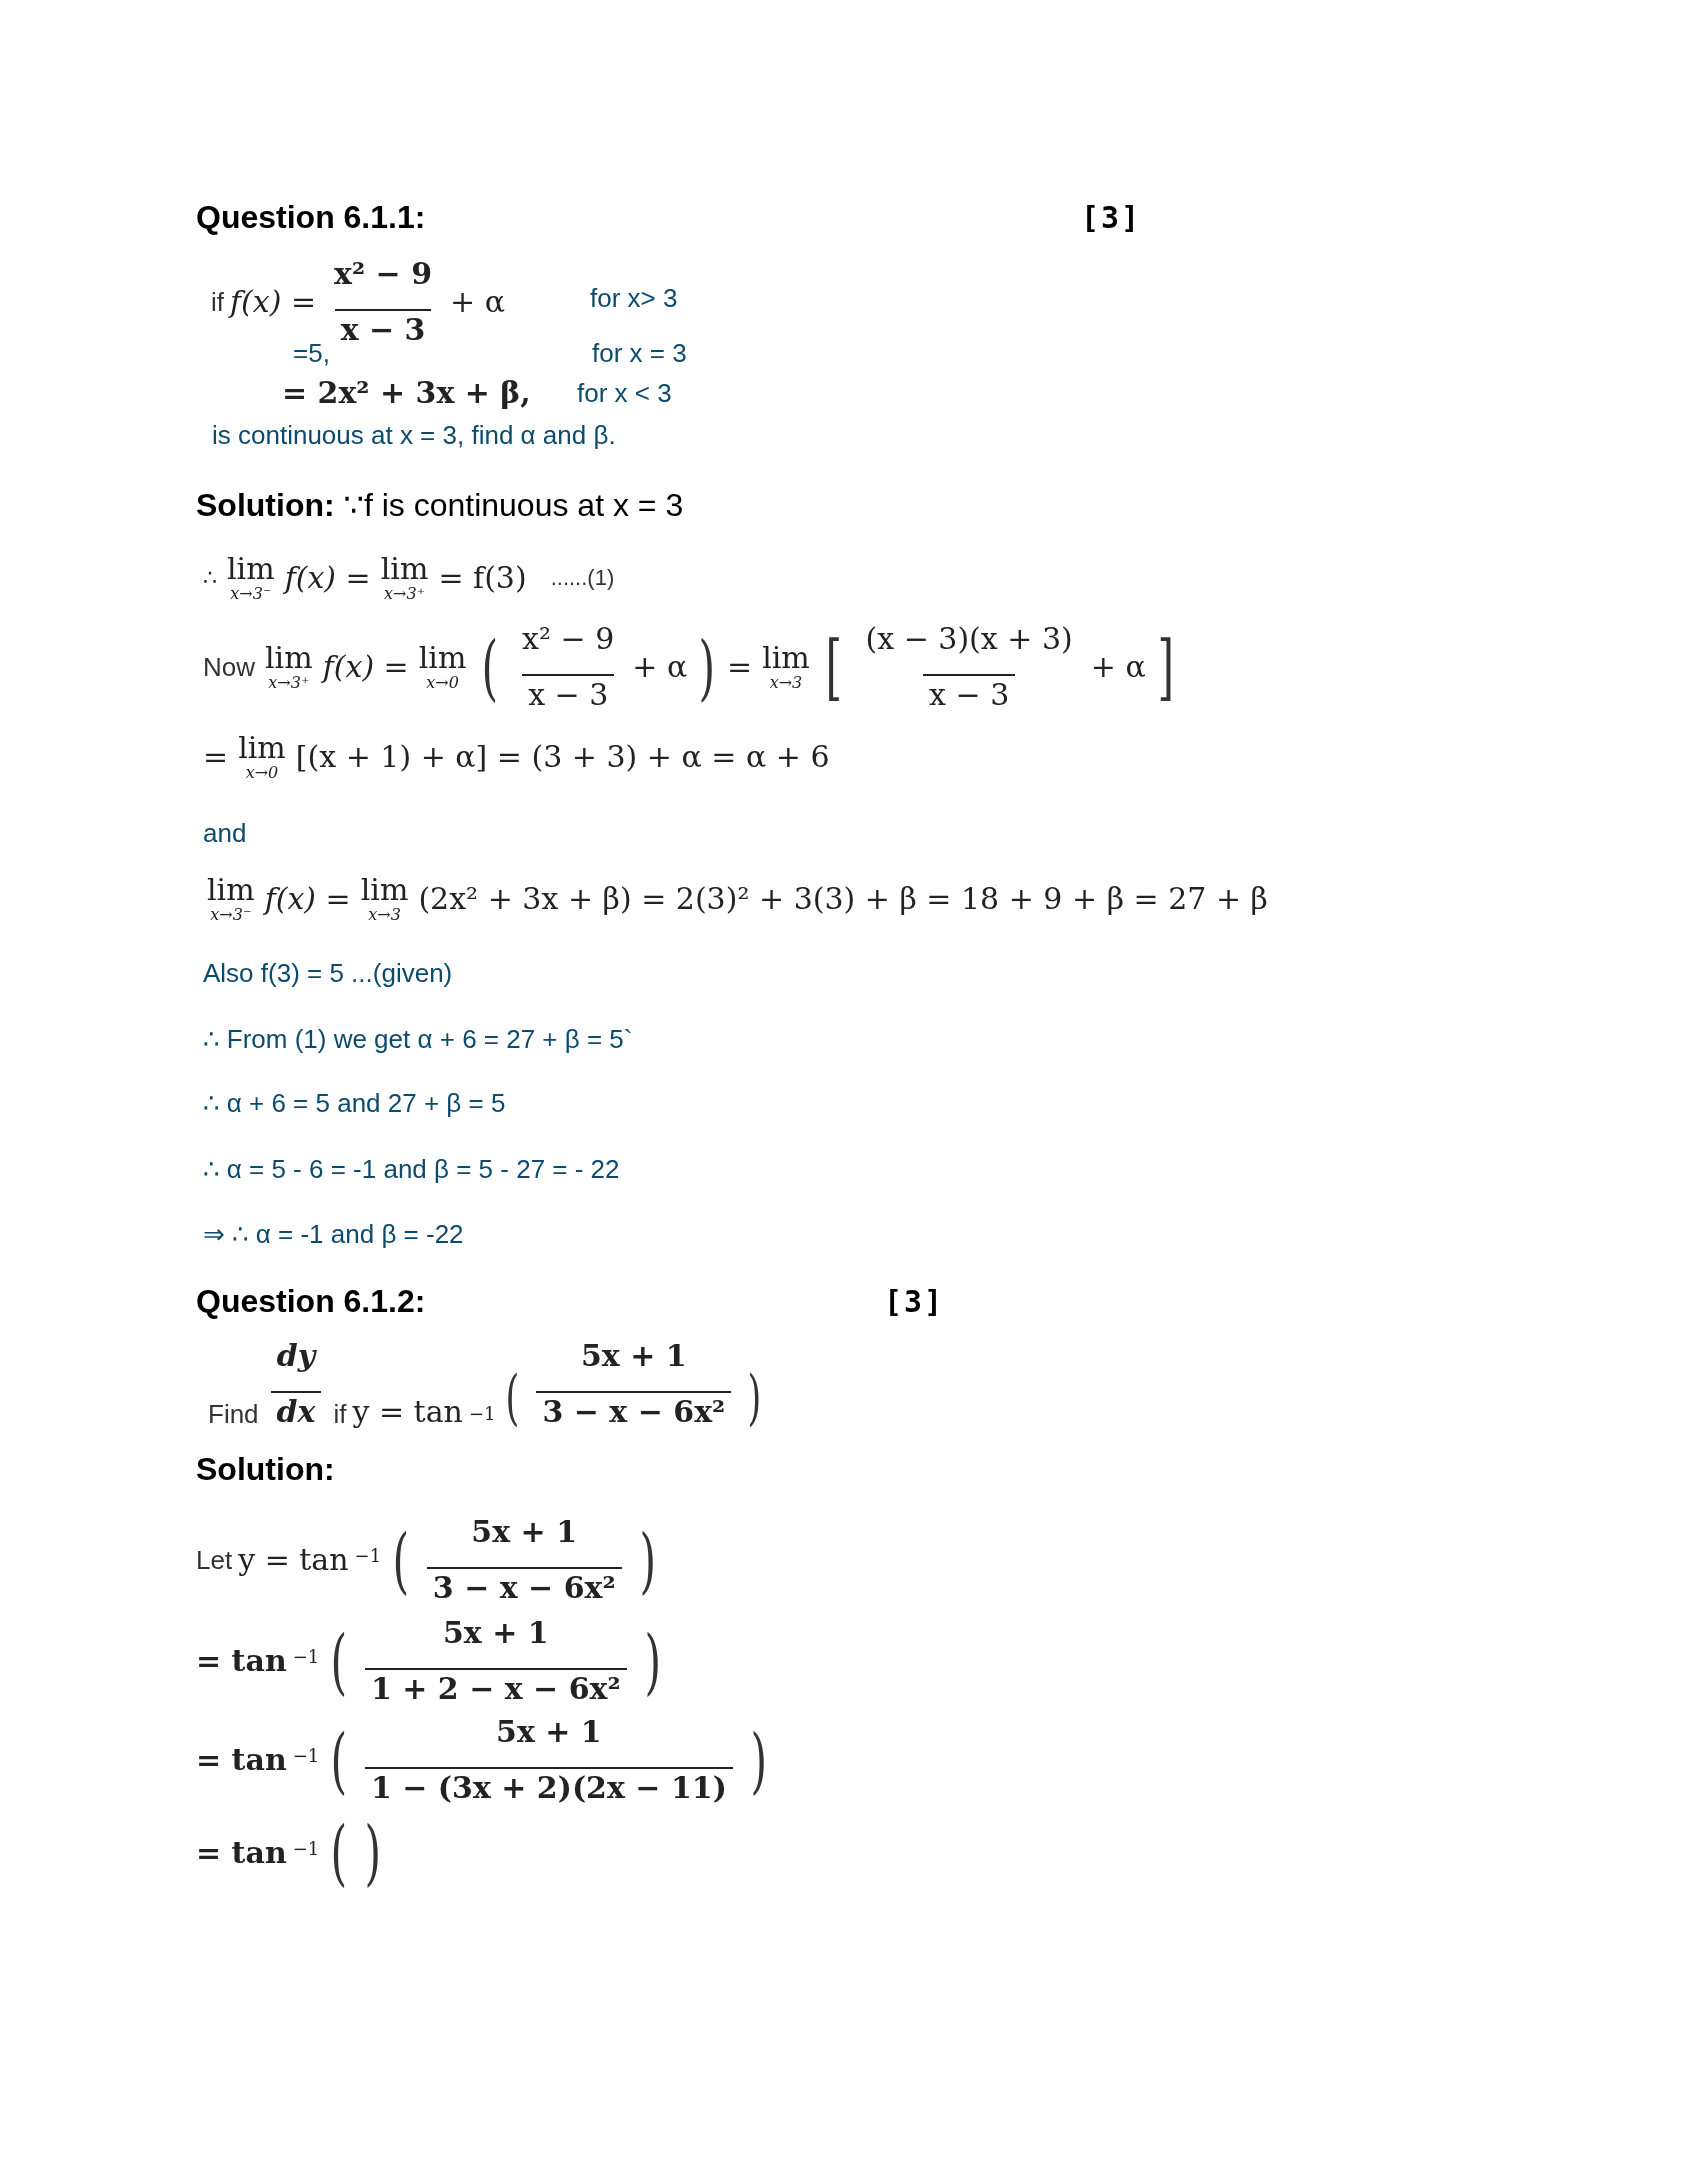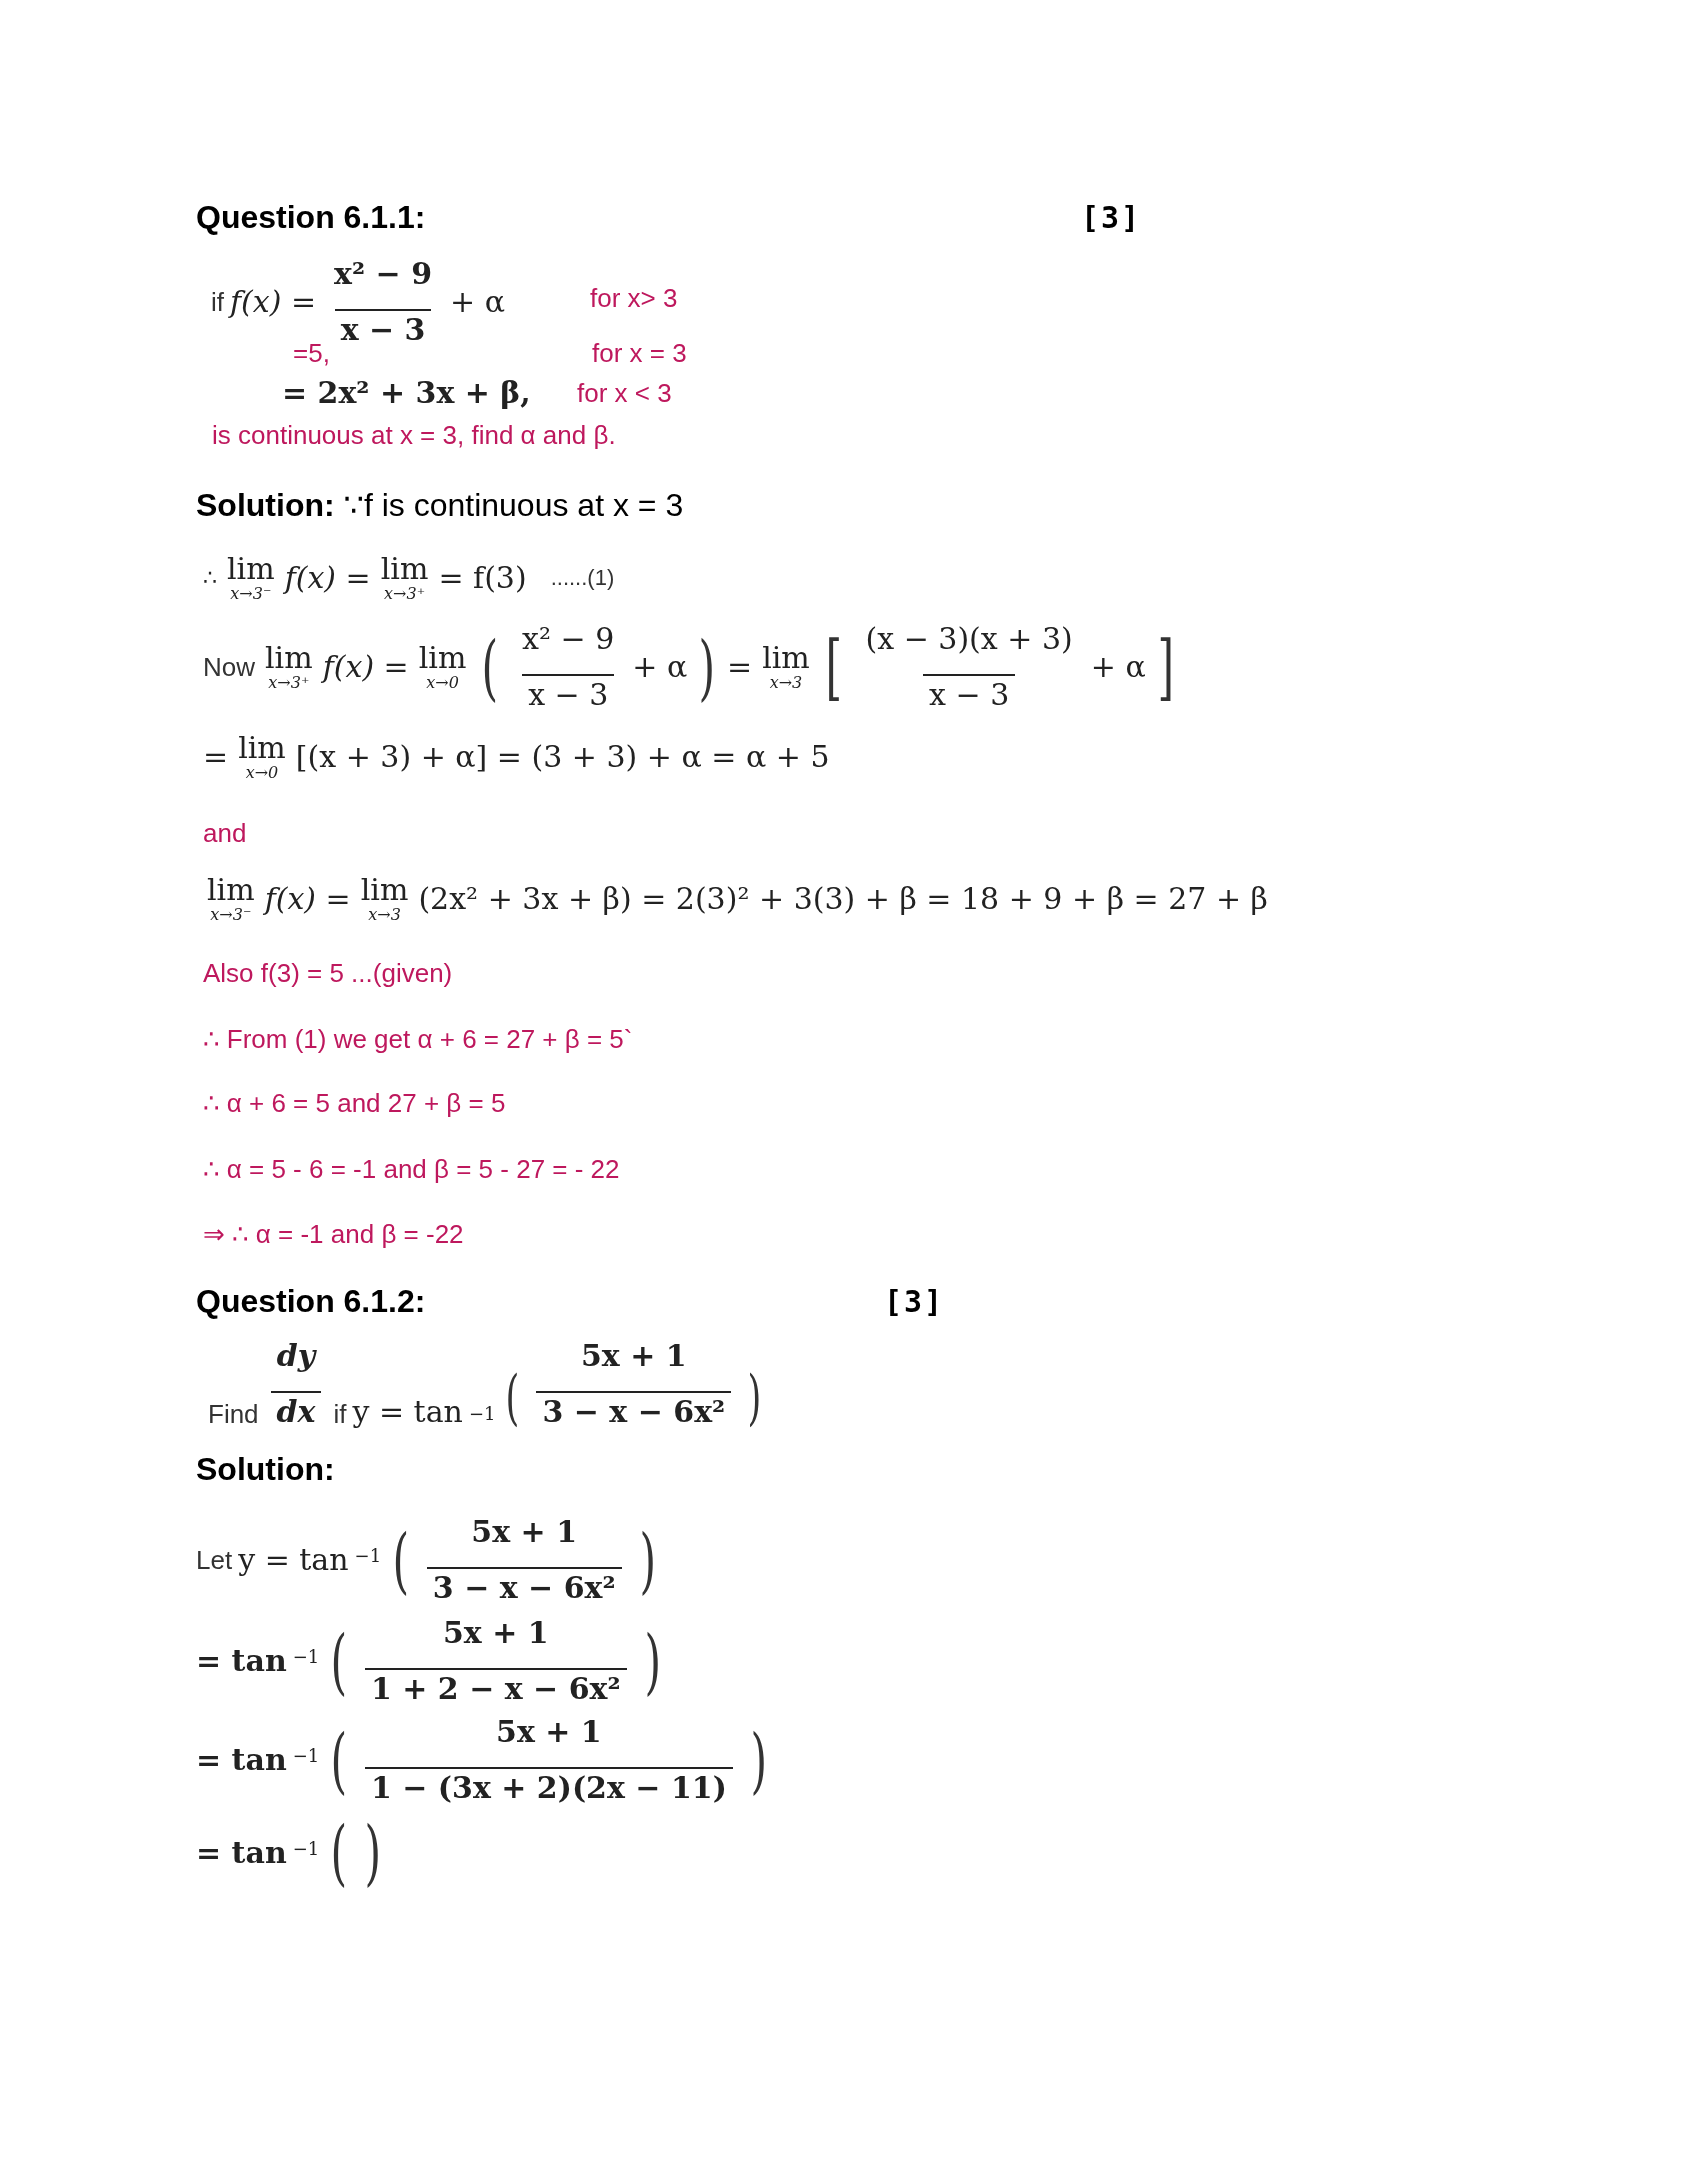--- a/index.html
+++ b/index.html
@@ -1,20 +1,20 @@
 <!DOCTYPE html>
 <html><head>
 <meta charset="utf-8">
 <style>
   html, body { margin: 0; padding: 0; background: #ffffff; }
   body { width: 1683px; height: 2178px; position: relative; overflow: hidden; color: #111; }
   .abs { position: absolute; white-space: nowrap; }
   .heading { font-family: "Liberation Sans", sans-serif; font-weight: bold; font-size: 32px; color: #000; line-height: 1; }
   .marks { font-family: "DejaVu Sans Mono", monospace; font-weight: bold; font-size: 30px; color: #000; letter-spacing: 2px; line-height: 1; }
-  .txt { font-family: "Liberation Sans", sans-serif; font-size: 26px; color: #be185d; line-height: 1; }
+  .txt { font-family: "Liberation Sans", sans-serif; font-size: 26px; color: #0c4a6e; line-height: 1; }
   .txt-lg { font-family: "Liberation Sans", sans-serif; font-size: 32px; color: #000; line-height: 1; }
   .math { font-family: "DejaVu Serif", serif; font-size: 30px; color: #222; line-height: 1; display: inline-flex; align-items: center; gap: 6px; }
   .math i { font-style: italic; }
   .frac { display: inline-flex; flex-direction: column; align-items: center; vertical-align: middle; margin: 0 6px; }
   .frac .num { padding: 0 6px 20px; }
   .frac .den { padding: 4px 6px 0; border-top: 2px solid #222; }
   .lim { display: inline-flex; flex-direction: column; align-items: center; margin: 0 4px; vertical-align: middle; }
   .lim .top { font-size: 30px; }
   .lim .sub { font-size: 16px; font-style: italic; margin-top: 2px; }
   .paren { font-size: 71px; font-weight: 200; line-height: 1; transform: scaleX(0.6); display: inline-block; color: #333; }
@@ -98,21 +98,21 @@
   <span>+ α</span>
   <span class="paren">]</span>
 </div>
 
 <div class="abs math" style="left:203px; top:733px;">
   <span>=</span>
   <span class="lim">
     <span class="top">lim</span>
     <span class="sub">x→0</span>
   </span>
-  <span>[(x + 3) + α] = (3 + 3) + α = α + 5</span>
+  <span>[(x + 1) + α] = (3 + 3) + α = α + 6</span>
 </div>
 
 <div class="abs txt" style="left:203px; top:820px;">and</div>
 
 <div class="abs math" style="left:203px; top:875px;">
   <span class="lim">
     <span class="top">lim</span>
     <span class="sub">x→3⁻</span>
   </span>
   <i>f(x) =</i>

